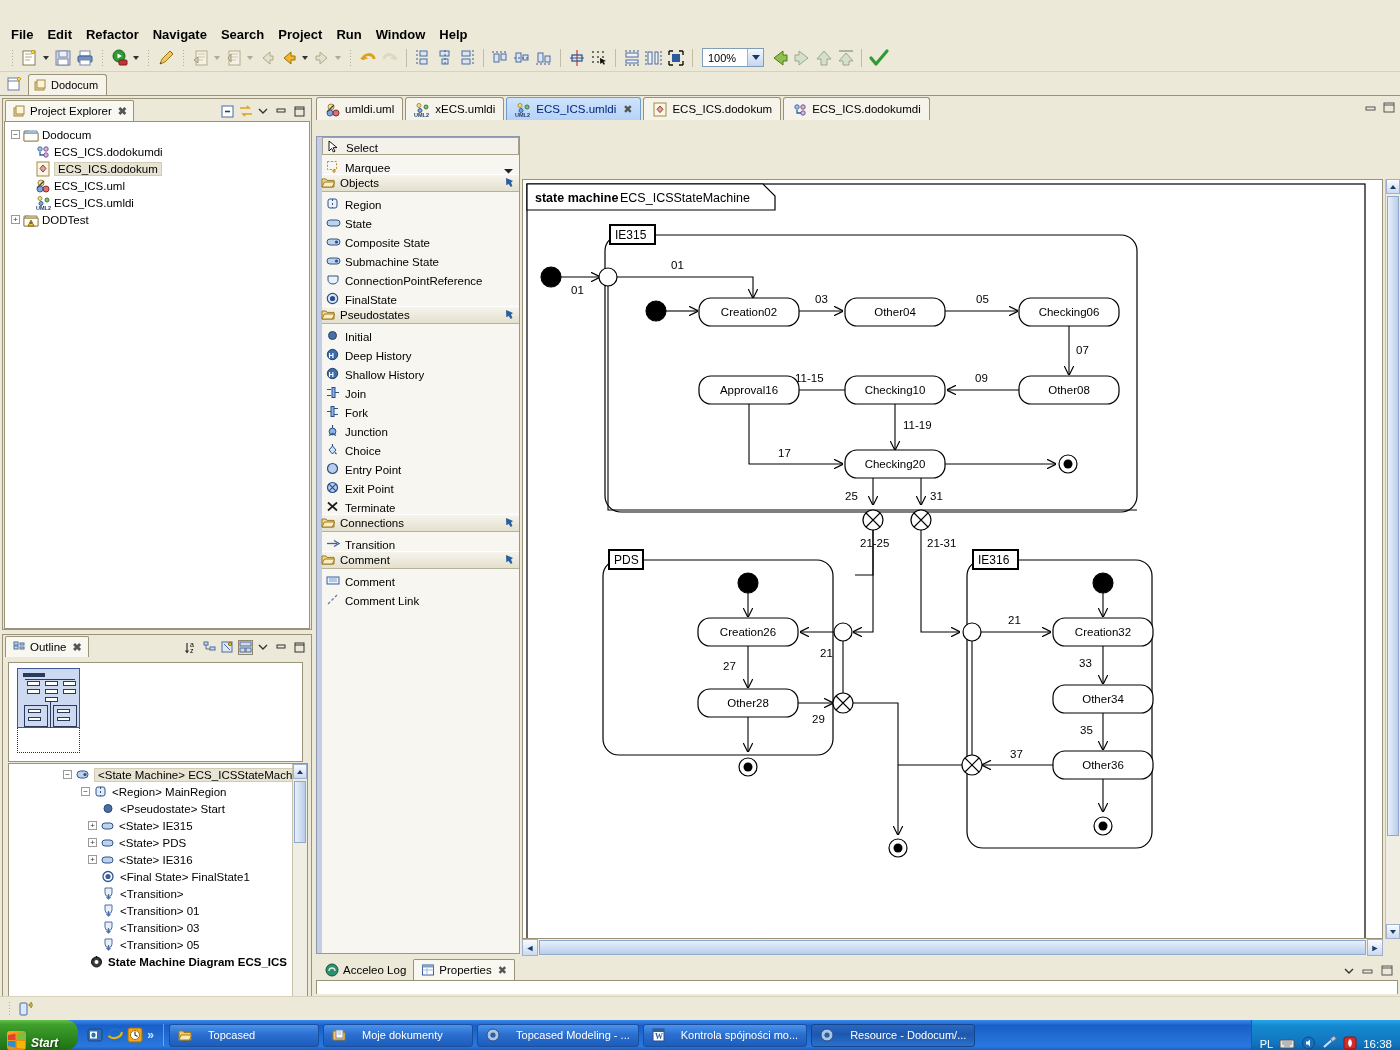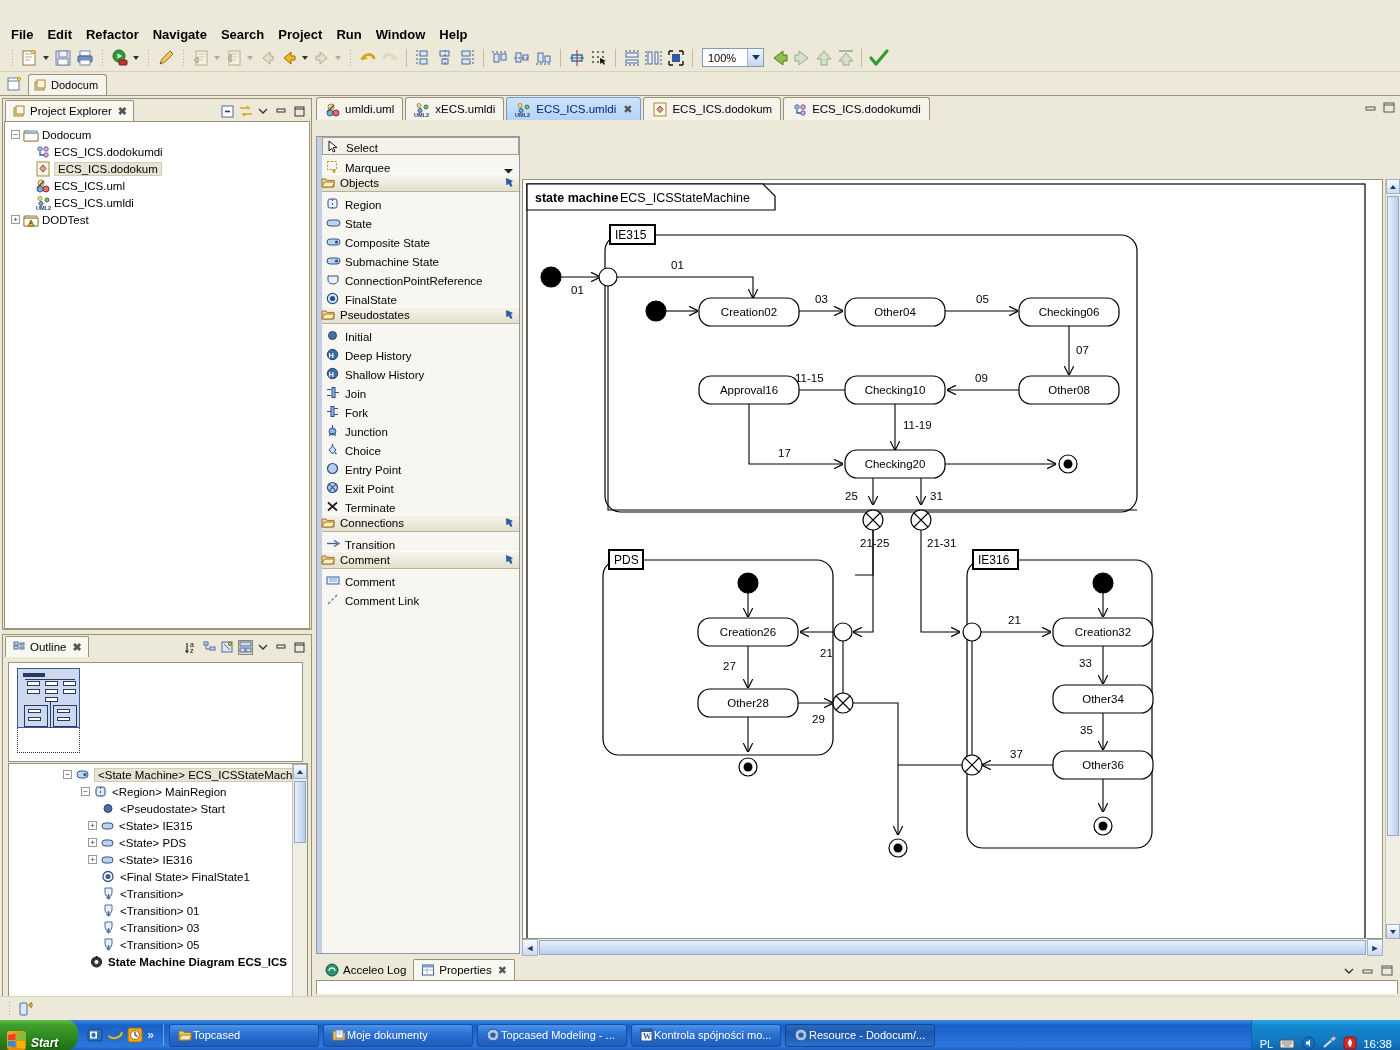--- a/index.html
+++ b/index.html
@@ -202,21 +202,21 @@
     background:
       linear-gradient(135deg,#f7a823,#e08000) ,
       #fff;
     border-radius:3px;
   }
   .qlaunch { display:flex; align-items:center; gap:4px; padding:0 6px; margin-left:3px; }
   .ql-ico { width:16px; height:16px; border-radius:3px; }
   .chev { color:#cfe3ff; font-size:12px; font-weight:bold; }
   .tb-sep-v { width:1px; height:22px; background:rgba(255,255,255,.35); margin:0 3px; }
   .task {
-    display:flex; align-items:center; gap:1px; height:23px; min-width:150px; max-width:172px;
+    display:flex; align-items:center; gap:16px; height:23px; min-width:150px; max-width:172px;
     padding:0 8px; margin:0 2px; color:#fff; font-size:11px;
     background:linear-gradient(180deg,#4b93ec,#2a6fd0 45%,#1d5cbb);
     border:1px solid #1a4f9e; border-radius:3px; white-space:nowrap; overflow:hidden;
   }
   .task.active { background:linear-gradient(180deg,#2b68c0,#1d58ae 45%,#2c71cd); border-color:#14468f; }
   .tray {
     margin-left:auto; display:flex; align-items:flex-end; gap:6px; height:30px; padding:0 8px;
     background:linear-gradient(180deg,#29a4e8 0%,#1389cf 20%,#1274bd 80%,#0e62a6 100%);
     border-left:1px solid #0d5fb0; color:#fff; font-size:11px;
   }

